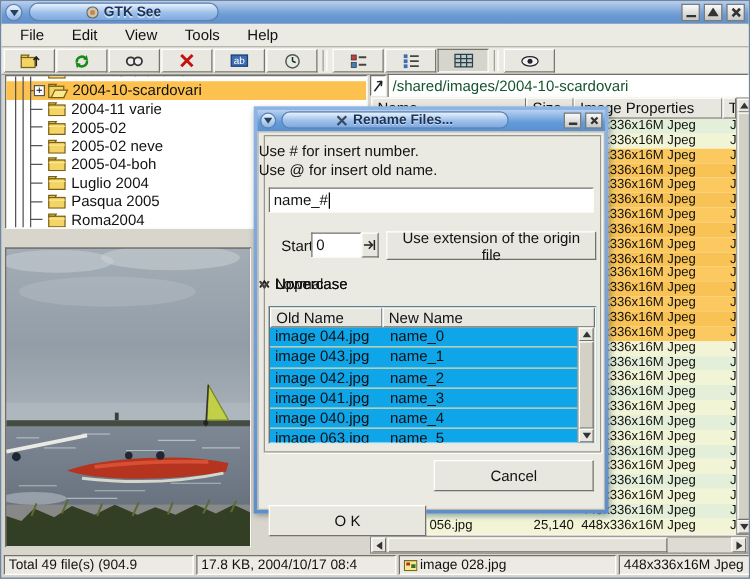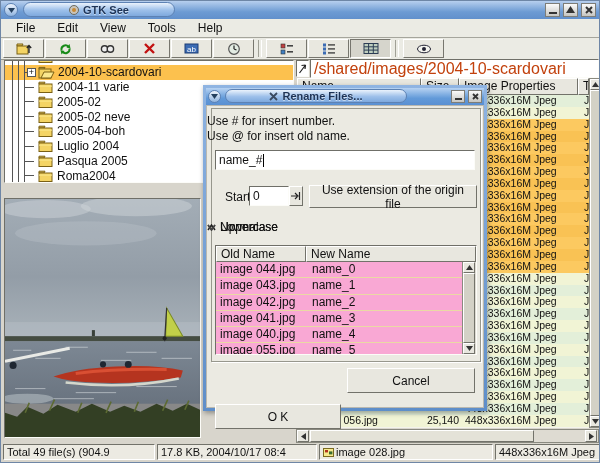--- a/index.html
+++ b/index.html
@@ -45,21 +45,21 @@
   
   .preview-panel{position:absolute;left:3px;top:197px;width:197px;height:240px;
     border:1px solid;border-color:#6f6f68 #fcfcf8 #fcfcf8 #6f6f68;background:#888;box-sizing:border-box;}
   .preview-panel svg{display:block;width:100%;height:100%;}
   
   .corner-btn{position:absolute;left:295px;top:59px;width:13px;height:17px;background:#fff;
     border:1px solid;border-color:#6f6f68 #fcfcf8 #fcfcf8 #6f6f68;box-sizing:border-box;
     display:flex;align-items:center;justify-content:center;}
   .path-entry{position:absolute;left:309px;top:58px;width:289px;height:19px;box-sizing:border-box;
     border:1px solid;border-color:#6f6f68 #fcfcf8 #fcfcf8 #6f6f68;background:#fff;
-    font-family:"Liberation Sans",sans-serif;font-size:16px;padding:0 3px;color:#c2410c;}
+    font-family:"Liberation Sans",sans-serif;font-size:12px;padding:0 3px;color:#14532d;}
   .fl-header{position:absolute;left:296px;top:77px;width:292px;height:17px;display:flex;}
   .fl-header .hcell{background:#e8e7df;border:1px solid;border-color:#fff #72726a #72726a #fff;
     box-sizing:border-box;font-size:12px;padding:0 4px;line-height:15px;overflow:hidden;white-space:nowrap;}
   .fl-header .hcell:nth-child(1){width:124px;}
   .fl-header .hcell:nth-child(2){width:38px;}
   .fl-header .hcell:nth-child(3){width:119px;}
   .fl-header .hcell:nth-child(4){flex:1;}
   .fl-rows{position:absolute;left:296px;top:94px;width:292px;height:333px;background:#f4f4ec;overflow:hidden;}
   .frow{display:flex;height:11.85px;line-height:11.9px;font-size:10.5px;white-space:nowrap;}
   .frow.g1{background:#e3efd9;}
@@ -118,21 +118,21 @@
     border:1px solid;border-color:#6f6f68 #fcfcf8 #fcfcf8 #6f6f68;box-sizing:border-box;
     font-size:12px;line-height:18px;padding-left:3px;}
   .spin-btn{position:absolute;left:82px;top:80px;width:14px;height:20px;background:#e8e7df;
     border:1px solid;border-color:#fff #72726a #72726a #fff;box-sizing:border-box;
     display:flex;align-items:center;justify-content:center;}
   .btn{background:#e8e7df;border:1px solid;border-color:#fff #72726a #72726a #fff;box-sizing:border-box;
     font-size:12px;color:#111;display:flex;align-items:center;justify-content:center;font-family:inherit;}
   .ext-btn{position:absolute;left:102px;top:79px;width:168px;height:23px;}
   .case-row{position:absolute;left:0;top:114px;width:100%;height:16px;}
   .case-opt{position:absolute;display:flex;align-items:center;gap:4px;font-size:12px;}
-  .d-table{position:absolute;left:8px;top:139px;width:262px;height:110px;background:#f9a8d4;
+  .d-table{position:absolute;left:8px;top:139px;width:262px;height:110px;background:#0ea5e9;
     border:1px solid;border-color:#6f6f68 #fcfcf8 #fcfcf8 #6f6f68;box-sizing:border-box;}
   .d-thead{display:flex;height:16px;}
   .d-thead .hcell{background:#e8e7df;border:1px solid;border-color:#fff #72726a #72726a #fff;
     box-sizing:border-box;font-size:12px;line-height:14px;padding-left:4px;}
   .d-thead .hcell:nth-child(1){width:90px;}
   .d-thead .hcell:nth-child(2){flex:1;}
   .d-tscroll{position:absolute;right:0;top:16px;bottom:0;width:14px;background:#dedbd2;
     border-left:1px solid #8a8a80;box-sizing:border-box;}
   .d-tscroll .arr{position:absolute;left:0;width:12px;height:11px;background:#e8e7df;
     border:1px solid;border-color:#fff #72726a #72726a #fff;box-sizing:border-box;
@@ -829,21 +829,21 @@
           </div>
             <div class="drow">
             <span class="d-old">image 041.jpg</span>
             <span class="d-new">name_3</span>
           </div>
             <div class="drow">
             <span class="d-old">image 040.jpg</span>
             <span class="d-new">name_4</span>
           </div>
             <div class="drow">
-            <span class="d-old">image 055.jpg</span>
+            <span class="d-old">image 063.jpg</span>
             <span class="d-new">name_5</span>
           </div>
           </div>
         <div class="d-tscroll">
           <div class="arr" style="top:0">
             <svg width="7" height="5">
                 <polygon points="3.5,0 7,5 0,5" fill="#333"></polygon>
               </svg>
           </div>
           <div class="thumb"></div>

